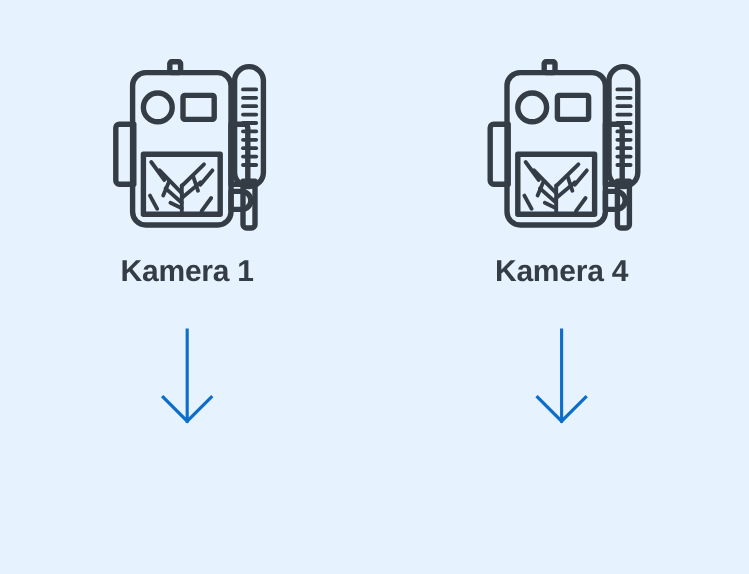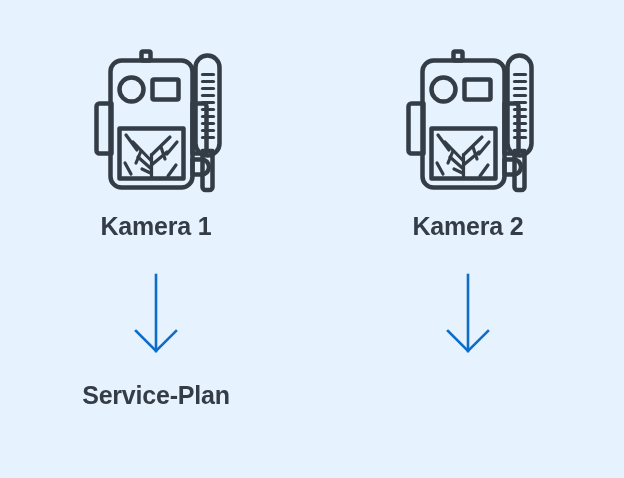--- a/index.html
+++ b/index.html
@@ -134,21 +134,20 @@
 
     <div class="node-label">Kamera 1</div>
 
     <div class="arrow-slot">
       <svg width="56" height="84" viewBox="0 0 56 84" fill="none" stroke="#0d6ec8" stroke-width="2.6" stroke-linecap="square" stroke-linejoin="miter">
         <path d="M28 2 V78"></path>
         <path d="M8 58 L28 78 L48 58"></path>
       </svg>
     </div>
 
-    <div class="target-label">Service-Plan</div>
   </div>
 
   <div class="column">
 
     <div class="icon-slot">
       <svg width="150" height="155" viewBox="0 0 150 155" fill="none" stroke="#343c46" stroke-width="4.5" stroke-linecap="round" stroke-linejoin="round">
         <rect x="60.5" y="8.5" width="9" height="9" rx="1.5"></rect>
         <path d="M18.5 60.5 h12 v50 h-12 a3 3 0 0 1 -3 -3 v-44 a3 3 0 0 1 3 -3 z"></path>
         <path d="M111.5 60.5 h11 a3 3 0 0 1 3 3 v44 a3 3 0 0 1 -3 3 h-11 z"></path>
         <path d="M111.5 116.5 h9 a7.5 7.5 0 0 1 0 15 h-9 z"></path>
@@ -180,21 +179,21 @@
           <path d="M121.5 59.5 h11"></path>
           <path d="M121.5 66.5 h11"></path>
           <path d="M121.5 73.5 h11"></path>
           <path d="M121.5 80.5 h11"></path>
           <path d="M121.5 87.5 h11"></path>
           <path d="M121.5 94.5 h11"></path>
         </g>
       </svg>
     </div>
 
-    <div class="node-label">Kamera 2</div>
+    <div class="node-label">Kamera 4</div>
 
     <div class="arrow-slot">
       <svg width="56" height="84" viewBox="0 0 56 84" fill="none" stroke="#0d6ec8" stroke-width="2.6" stroke-linecap="square" stroke-linejoin="miter">
         <path d="M28 2 V78"></path>
         <path d="M8 58 L28 78 L48 58"></path>
       </svg>
     </div>
 
   </div>
 

